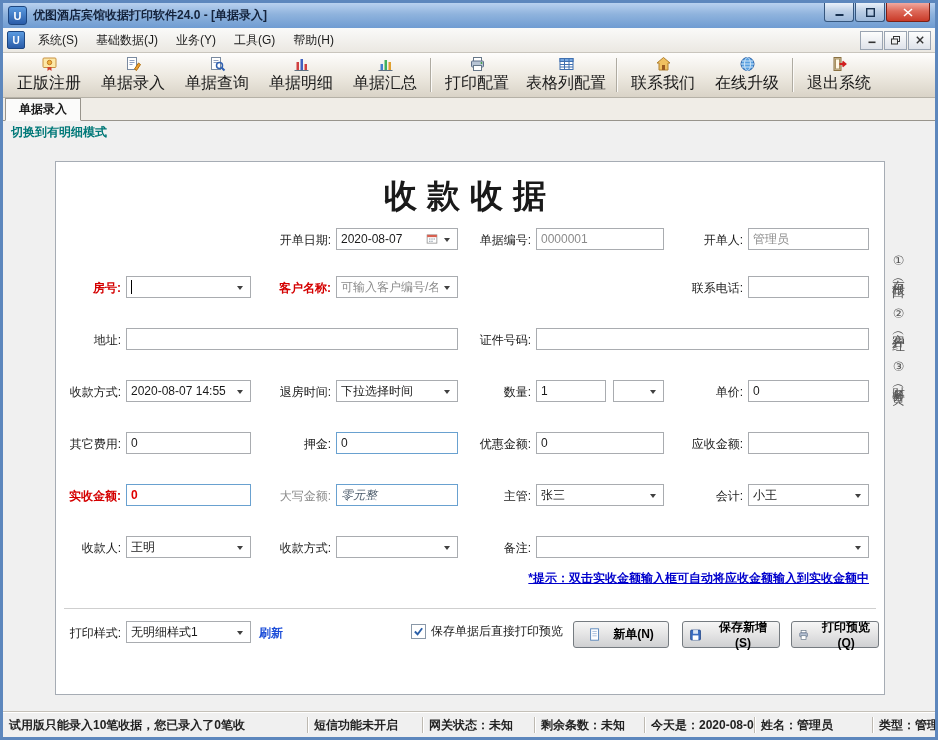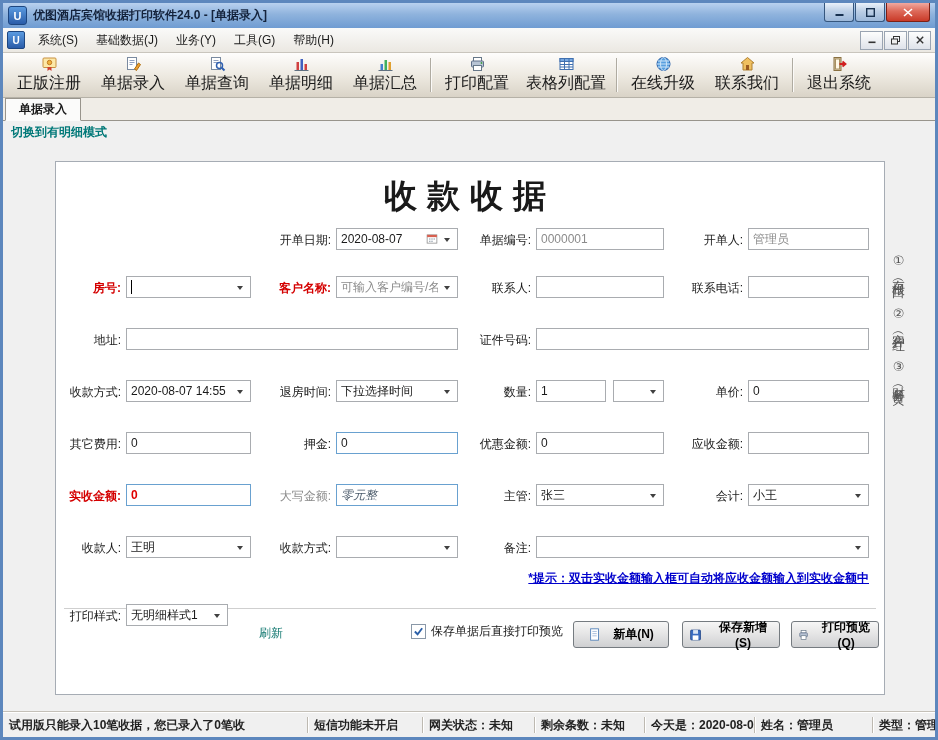--- a/index.html
+++ b/index.html
@@ -43,21 +43,21 @@
   .box .val{flex:1;white-space:nowrap;overflow:hidden}
   .val.gray{color:#8b8b8b}
   .val.red{color:#e00000;font-weight:bold}
   .val.words{font-style:italic;color:#4a5a6a;font-family:"DejaVu Serif","Liberation Serif",serif}
   .dd{flex:none;width:13px;height:100%;display:flex;align-items:center;justify-content:center;cursor:pointer}
   .dd::after{content:"";border:3.5px solid transparent;border-top:4.5px solid #404040;margin-top:4px}
   .calbtn{flex:none;display:flex;align-items:center;cursor:pointer}
   .caret{width:1px;height:14px;background:#000;flex:none}
   .tip{position:absolute;right:15px;top:408px;color:#0000cc;font-weight:bold;text-decoration:underline;cursor:pointer}
   .divider{position:absolute;left:8px;right:8px;top:446px;border-top:1px solid #cfcfcf}
-  .refresh{position:absolute;color:#0f766e;font-weight:normal;cursor:pointer}
+  .refresh{position:absolute;color:#1d4ed8;font-weight:bold;cursor:pointer}
   .chk{position:absolute;display:flex;align-items:center;gap:5px;cursor:pointer}
   .chkbox{width:13px;height:13px;border:1px solid #8a98a8;background:#fff;display:flex;align-items:center;justify-content:center;flex:none}
   .btn{position:absolute;height:27px;border:1px solid #757b80;border-radius:3px;background:linear-gradient(#f6f6f6,#e6e6e6 45%,#cfd0d2);display:flex;align-items:center;justify-content:center;gap:11px;font-weight:bold;font-size:12px;font-family:inherit;cursor:pointer;box-sizing:border-box}
   
   .statusbar{height:24px;background:#f0f0f0;border-top:1px solid #fff;box-shadow:0 -1px 0 #c4c0b8;display:flex;align-items:center;flex:none;font-weight:bold;color:#222;overflow:hidden}
   .sb{padding:0 6px;white-space:nowrap;overflow:hidden;flex:none;border-right:1px solid #bdb9b1;box-shadow:1px 0 0 #fff;height:16px;line-height:16px;box-sizing:border-box}
   .sb.grow{flex:1;text-align:center}
   .sb.last{border-right:none;box-shadow:none}
 </style>
 </head>
@@ -171,32 +171,32 @@
       <svg width="17" height="16" viewBox="0 0 16 16">
           <rect x="1.5" y="2.5" width="13" height="11" fill="#fff" stroke="#4070b0"></rect>
           <rect x="1.5" y="2.5" width="13" height="3" fill="#78a8e0" stroke="#4070b0"></rect>
           <path d="M1.5 8.5h13M1.5 11h13M6 2.5v11M10.5 2.5v11" stroke="#4070b0"></path>
         </svg>
       <span class="lab">表格列配置</span>
     </div>
     <div class="tsep"></div>
     <div class="tbtn">
       <svg width="17" height="16" viewBox="0 0 16 16">
+          <path d="M8 1.5 L14.5 7 H12.5 V14 H3.5 V7 H1.5 Z" fill="#f0c060" stroke="#b08030"></path>
+          <rect x="6.5" y="9" width="3" height="5" fill="#9a5a20"></rect>
+        </svg>
+      <span class="lab">联系我们</span>
+    </div>
+    <div class="tbtn">
+      <svg width="17" height="16" viewBox="0 0 16 16">
           <circle cx="8" cy="8" r="6.5" fill="#58a0e0" stroke="#2860a8"></circle>
           <ellipse cx="8" cy="8" rx="3" ry="6.5" fill="none" stroke="#cde4f8"></ellipse>
           <path d="M1.5 8h13M2.5 5h11M2.5 11h11" stroke="#cde4f8"></path>
         </svg>
       <span class="lab">在线升级</span>
-    </div>
-    <div class="tbtn">
-      <svg width="17" height="16" viewBox="0 0 16 16">
-          <path d="M8 1.5 L14.5 7 H12.5 V14 H3.5 V7 H1.5 Z" fill="#f0c060" stroke="#b08030"></path>
-          <rect x="6.5" y="9" width="3" height="5" fill="#9a5a20"></rect>
-        </svg>
-      <span class="lab">联系我们</span>
     </div>
     <div class="tsep"></div>
     <div class="tbtn">
       <svg width="17" height="16" viewBox="0 0 16 16">
           <rect x="2.5" y="1.5" width="7" height="13" fill="#d8c8a8" stroke="#8a7040"></rect>
           <rect x="4" y="3" width="4" height="10" fill="#fff8e8" stroke="#a89060"></rect>
           <path d="M8 8 h5 M11 5.5 L14 8 L11 10.5" stroke="#d02020" stroke-width="1.8" fill="none"></path>
         </svg>
       <span class="lab">退出系统</span>
     </div>
@@ -249,26 +249,20 @@
           <span class="dd"></span>
         </div>
       </div>
       <div class="f" style="left:280px;top:114px;width:122px">
         <span class="lbl red">客户名称:</span>
         <div class="box">
           <span class="val gray">可输入客户编号/名</span>
           <span class="dd"></span>
         </div>
       </div>
-      <div class="f" style="left:480px;top:114px;width:128px">
-        <span class="lbl">联系人:</span>
-        <div class="box">
-            <span class="val"></span>
-          </div>
-      </div>
       <div class="f" style="left:692px;top:114px;width:121px">
         <span class="lbl">联系电话:</span>
         <div class="box">
             <span class="val"></span>
           </div>
       </div>
 
       <div class="f" style="left:70px;top:166px;width:332px">
         <span class="lbl">地址:</span>
         <div class="box">
@@ -385,21 +379,21 @@
         <span class="lbl">备注:</span>
         <div class="box">
           <span class="val"></span>
           <span class="dd"></span>
         </div>
       </div>
 
       <div class="tip">*提示：双击实收金额输入框可自动将应收金额输入到实收金额中</div>
       <div class="divider"></div>
 
-      <div class="f" style="left:70px;top:442px;width:102px">
+      <div class="f" style="left:70px;top:459px;width:125px">
         <span class="lbl">打印样式:</span>
         <div class="box">
           <span class="val">无明细样式1</span>
           <span class="dd"></span>
         </div>
       </div>
       <span class="refresh" style="left:203px;top:463px">刷新</span>
 
       <div class="chk" style="left:355px;top:461px">
         <span class="chkbox">

